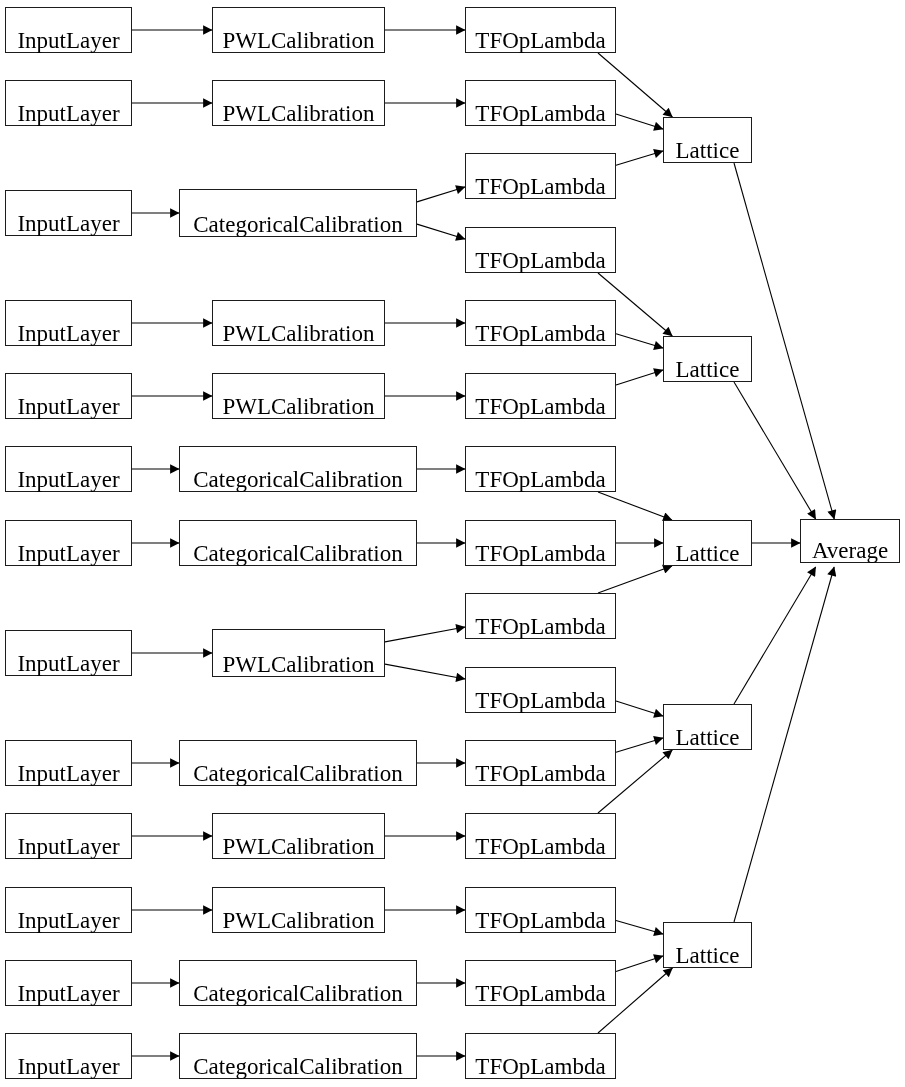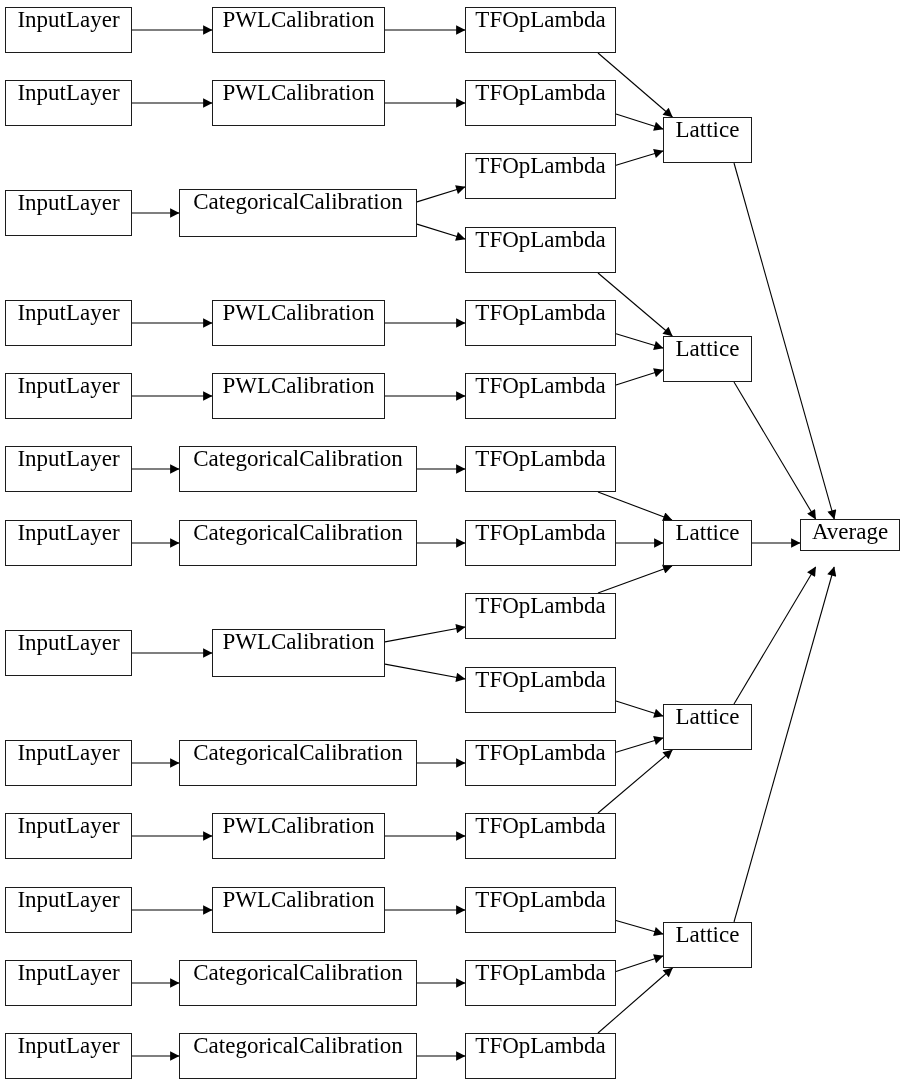--- a/index.html
+++ b/index.html
@@ -15,21 +15,21 @@
     left: 0; top: 0;
     width: 905px; height: 1087px;
   }
   #nodes-layer { position: absolute; left: 0; top: 0; }
   .node {
     position: absolute;
     box-sizing: border-box;
     background: #ffffff;
     border: 1.4px solid #1c1c1c;
     display: flex;
-    align-items: flex-start;
+    align-items: flex-end;
     justify-content: center;
     white-space: nowrap;
     font-family: "Liberation Serif", "DejaVu Serif", serif;
     font-size: 23px;
     color: #000000;
     line-height: 1;
   }
   .edge { stroke: #000000; stroke-width: 1.1; fill: none; }
 </style>
 </head>
@@ -223,17 +223,17 @@
       </div>
       <div class="node" style="left: 663px; top: 520px; width: 89px; height: 46px;">
         <span>Lattice</span>
       </div>
       <div class="node" style="left: 663px; top: 704px; width: 89px; height: 46px;">
         <span>Lattice</span>
       </div>
       <div class="node" style="left: 663px; top: 922px; width: 89px; height: 46px;">
         <span>Lattice</span>
       </div>
-      <div class="node" style="left: 800px; top: 519px; width: 100px; height: 32px;">
+      <div class="node" style="left: 800px; top: 519px; width: 100px; height: 44px;">
         <span>Average</span>
       </div>
     </div>
 </div>
 
 </body></html>

